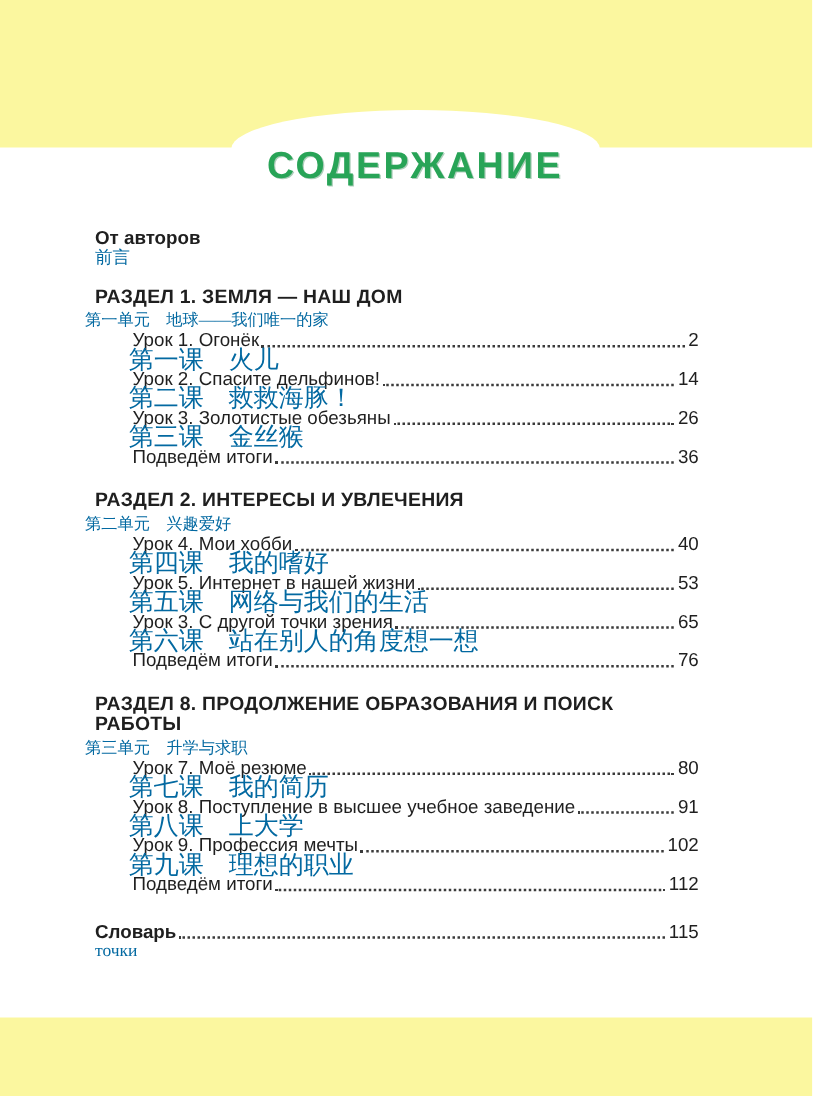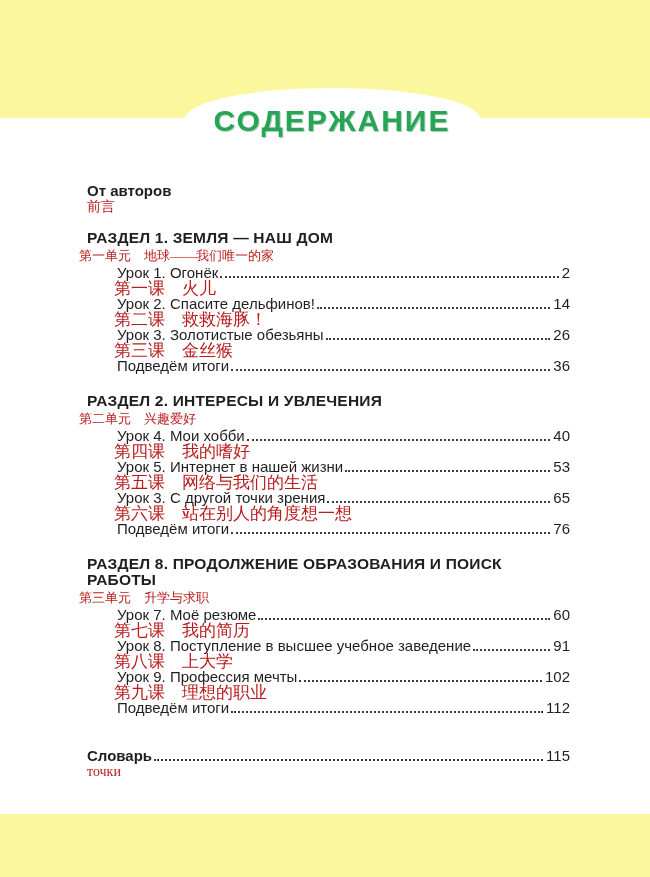--- a/index.html
+++ b/index.html
@@ -20,59 +20,59 @@
     left: 185px;
     top: 88px;
     width: 295px;
     height: 62px;
     background: #ffffff;
     border-radius: 50%;
   }
   .title {
     position: absolute;
     left: 0;
-    top: 104px;
+    top: 116px;
     width: 650px;
     margin: 0;
     padding-left: 14px;
     box-sizing: border-box;
     text-align: center;
     font-size: 30px;
     font-weight: bold;
     letter-spacing: 2px;
     color: #28a457;
     text-shadow: 1px 1px 0 rgba(24,115,60,0.35);
   }
   .content {
     position: absolute;
-    left: 87px;
+    left: 76px;
     top: 183px;
     width: 483px; 
   }
   .bold { font-weight: bold; }
   .front { margin-bottom: 16px; }
   .front-ru { font-size: 15px; line-height: 16px; font-weight: bold; }
-  .zh { font-family: "Liberation Serif", "DejaVu Serif", serif; color: #b91c1c; }
+  .zh { font-family: "Liberation Serif", "DejaVu Serif", serif; color: #0369a1; }
   .small-zh { font-size: 14px; line-height: 15px; }
   .sec { margin-bottom: 19px; }
   .sec-ru { font-size: 15.5px; line-height: 16px; font-weight: bold; letter-spacing: 0.2px; }
   .sec-zh { font-size: 13px; line-height: 19px; margin-left: -8px; }
   .entry { margin-left: 30px; }
   .line { display: flex; font-size: 15px; line-height: 16px; }
   .line .ru { white-space: nowrap; }
   .dots {
     flex: 1 1 auto;
     min-width: 8px;
     border-bottom: 2px dotted #3b3b3b;
     margin: 0 3px 3px 2px;
     align-self: flex-end;
   }
   .pg { white-space: nowrap; }
-  .entry-zh { font-size: 17px; line-height: 15px; margin-left: -3px; }
-  .back { margin-top: 32px; }
+  .entry-zh { font-size: 20px; line-height: 15px; margin-left: -3px; }
+  .back { margin-top: 22px; }
 </style>
 </head>
 <body>
 
 <div class="page">
 
   <div class="band band-top"></div>
   <div class="band band-bottom"></div>
   <div class="dome"></div>
 
@@ -166,21 +166,21 @@
     </section>
 
     <section class="sec">
       <div class="sec-ru">РАЗДЕЛ 8. ПРОДОЛЖЕНИЕ ОБРАЗОВАНИЯ И ПОИСК РАБОТЫ</div>
       <div class="zh sec-zh">第三单元　升学与求职</div>
 
       <div class="entry">
         <div class="line">
           <span class="ru">Урок 7. Моё резюме</span>
           <span class="dots"></span>
-          <span class="pg">60</span>
+          <span class="pg">80</span>
         </div>
         <div class="zh entry-zh">第七课　我的简历</div>
       </div>
 
       <div class="entry">
         <div class="line">
           <span class="ru">Урок 8. Поступление в высшее учебное заведение </span>
           <span class="dots"></span>
           <span class="pg">91</span>
         </div>

